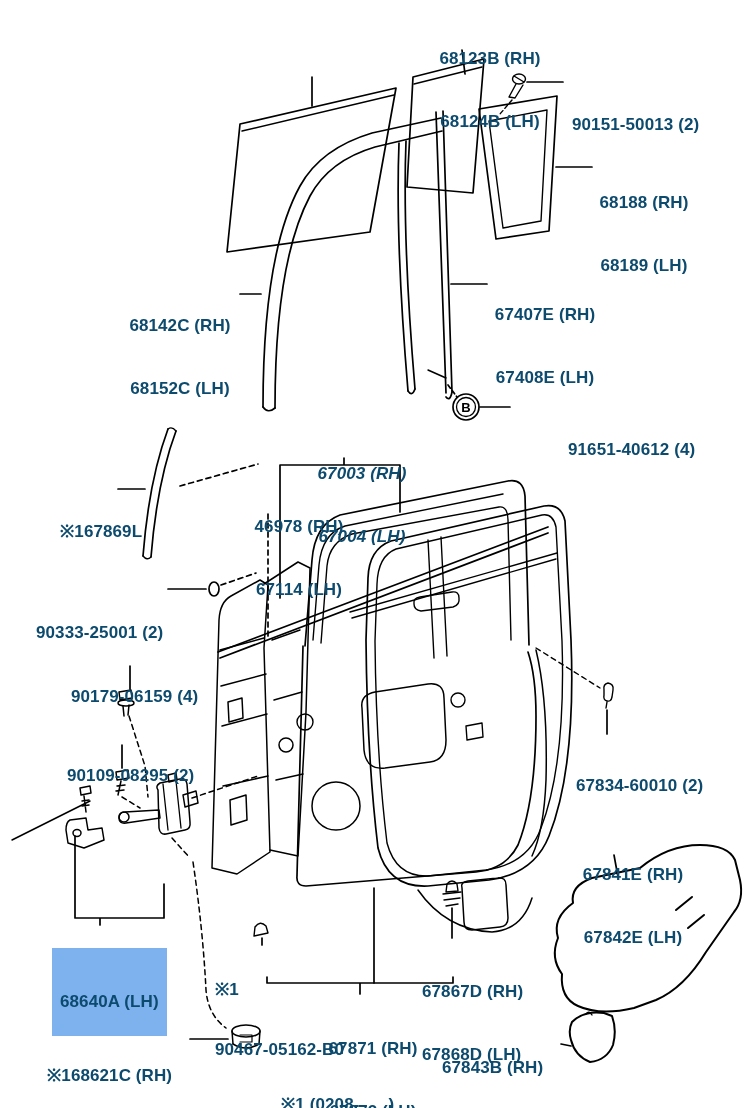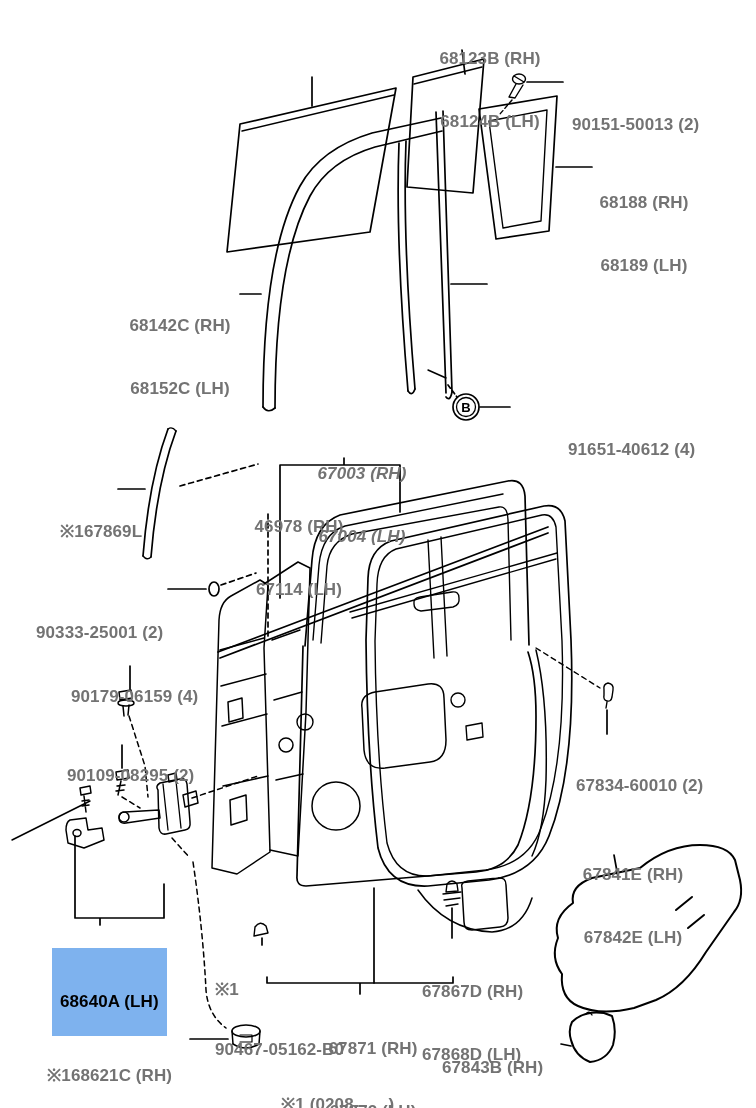--- a/index.html
+++ b/index.html
@@ -1,19 +1,19 @@
 <!DOCTYPE html>
 <html><head>
 <meta charset="utf-8">
 <style>
   html,body{margin:0;padding:0;background:#fff;}
   #stage{position:relative;width:756px;height:1108px;background:#ffffff;overflow:hidden;
          font-family:"Liberation Sans",sans-serif;}
   #art{position:absolute;left:0;top:0;}
-  .lbl{position:absolute;font-weight:bold;font-size:17px;line-height:21px;color:#737373;
+  .lbl{position:absolute;font-weight:bold;font-size:17px;line-height:21px;color:#0c4a6e;
        letter-spacing:0.1px;white-space:pre;}
   .ctr{text-align:center;}
   .hl{padding:1px 8px 3px 8px;}
   .bmark{position:absolute;font-weight:bold;font-size:13px;color:#000;width:16px;text-align:center;}
 </style>
 </head>
 <body>
 
 <div id="stage">
 
@@ -201,20 +201,24 @@
 <div class="lbl ctr" style="left:594px;top:150px;width:100px;text-align:center;">
   <div>68188 (RH)</div>
   <div>68189 (LH)</div>
 </div>
 
 <div class="lbl ctr" style="left:123px;top:273px;width:114px;">
   <div>68142C (RH)</div>
   <div>68152C (LH)</div>
 </div>
 
+<div class="lbl ctr" style="left:489px;top:262px;width:112px;">
+  <div>67407E (RH)</div>
+  <div>67408E (LH)</div>
+</div>
 
 <div class="bmark" style="left:458px;top:400px;">B</div>
 <div class="lbl" style="left:537px;top:397px;margin-left:31px;">
   <div>91651-40612 (4)</div>
 </div>
 
 <div class="lbl ctr" style="left:311px;top:421px;width:102px;font-style:italic;">
   <div>67003 (RH)</div>
   <div>67004 (LH)</div>
 </div>
@@ -245,21 +249,21 @@
 </div>
 
 <div class="lbl ctr" style="left:576px;top:822px;width:114px;">
   <div>67841E (RH)</div>
   <div>67842E (LH)</div>
 </div>
 
 <div class="lbl" style="left:61px;top:933px;">
   <div>68630D (RH)</div>
 </div>
-<div class="lbl hl" style="left: 52px; top: 948px; background: rgb(126, 178, 238); color: #000000;" id="hl-label">
+<div class="lbl hl" style="left: 52px; top: 948px; background: rgb(126, 178, 238); color: #0c4a6e;" id="hl-label">
   <div>68640A (LH)</div>
 </div>
 
 <div class="lbl" style="left:215px;top:940px;line-height:20px;">
   <div>※1</div>
   <div>90467-05162-B0</div>
 </div>
 
 <div class="lbl" style="left:422px;top:939px;">
   <div>67867D (RH)</div>

